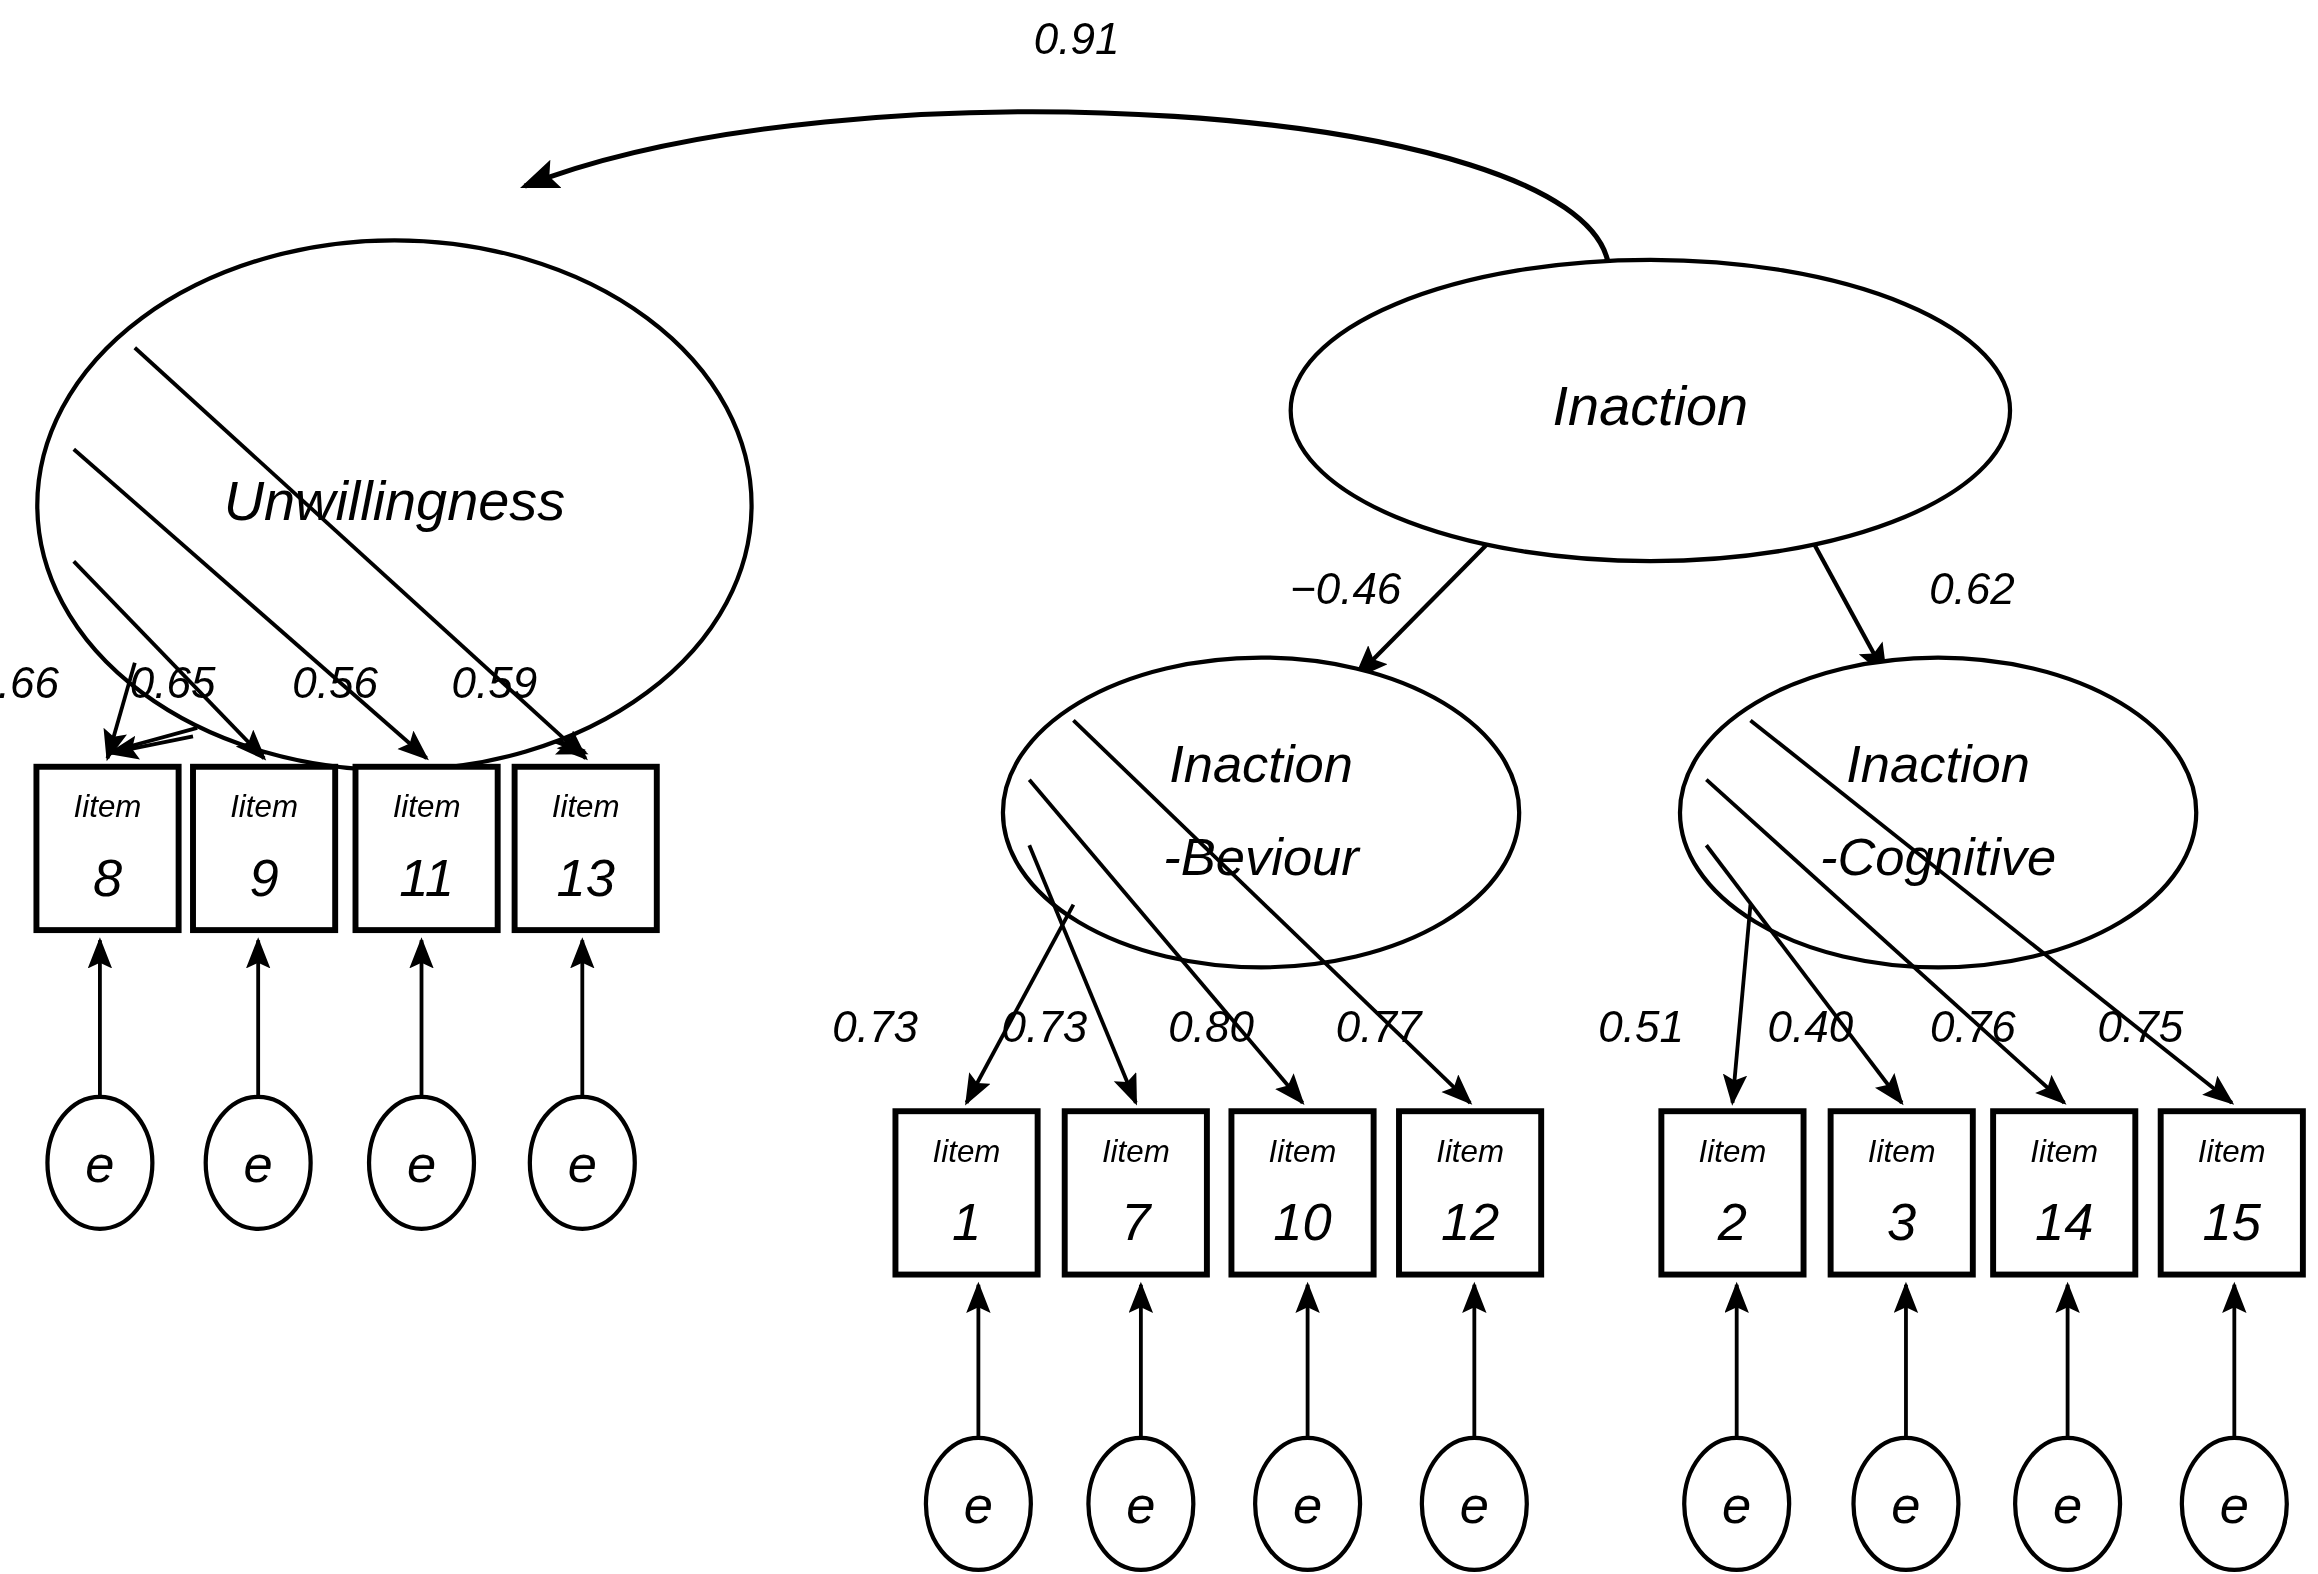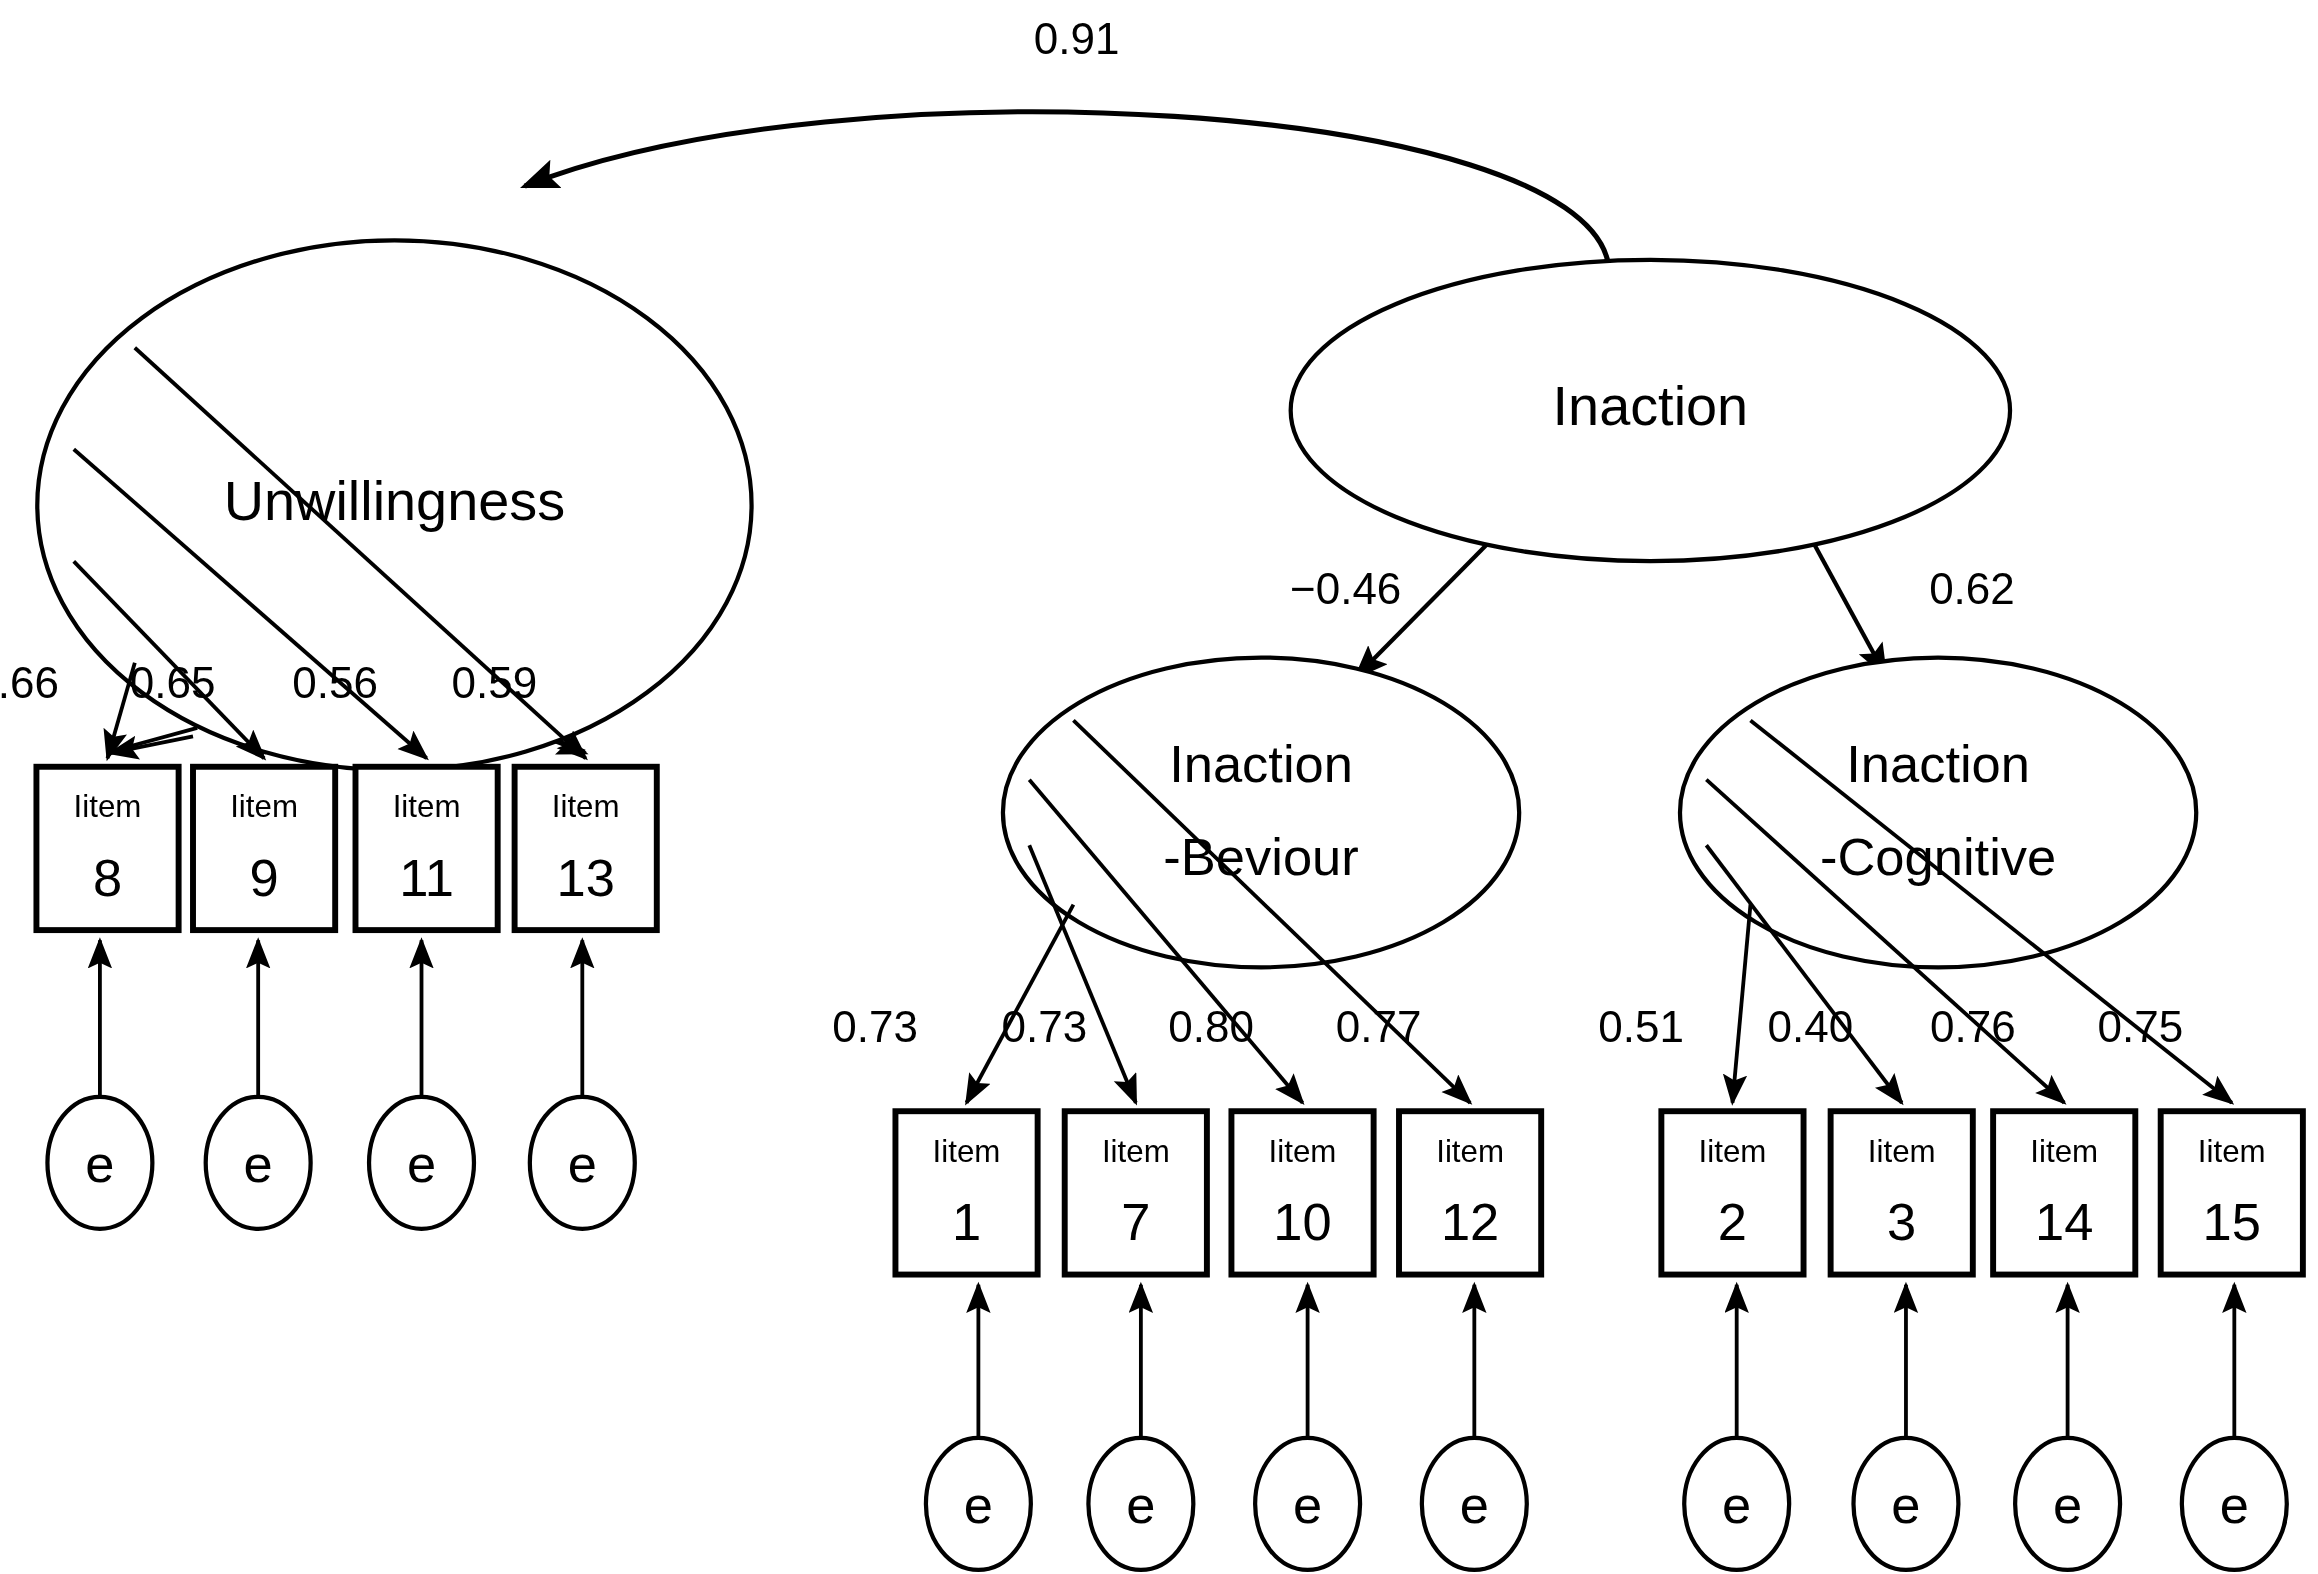--- a/index.html
+++ b/index.html
@@ -10,20 +10,21 @@
   body {
     font-family: "Liberation Sans", sans-serif;
     color: #000000;
   }
   #diagram-root {
     position: relative;
     width: 2319px;
     height: 1575px;
     background: #ffffff;
     overflow: hidden;
+    font-style: italic;
   }
   svg.sem-canvas {
     position: absolute;
     left: 0;
     top: 0;
     width: 2319px;
     height: 1575px;
     display: block;
   }
   .node-shape {

